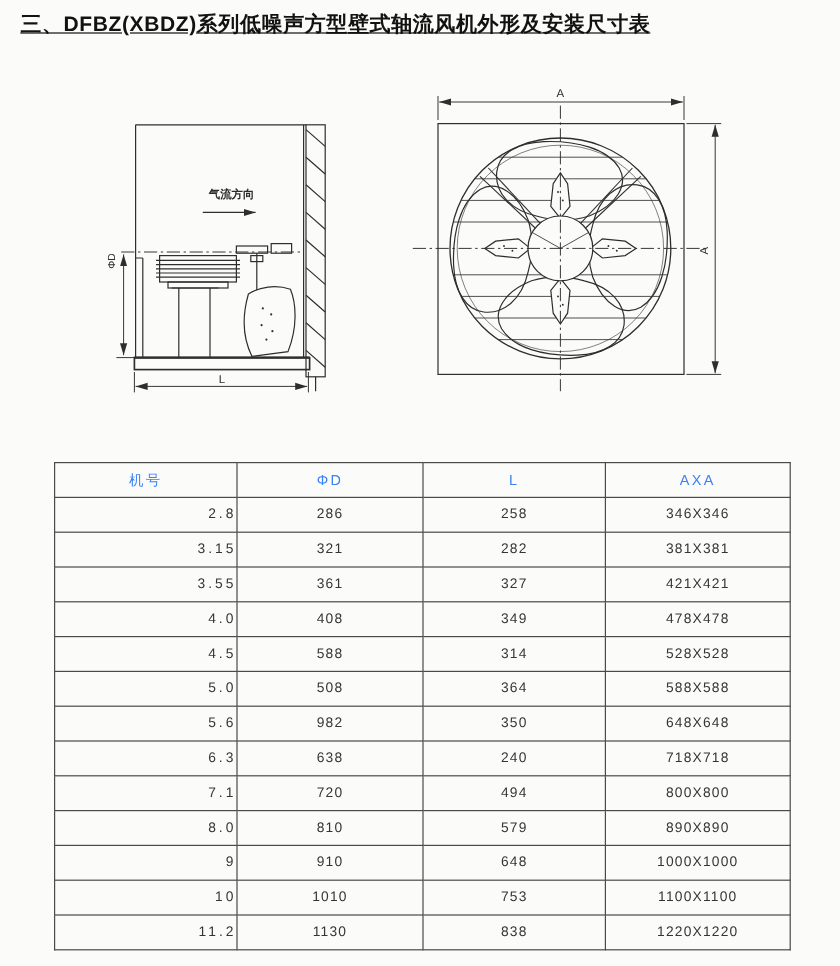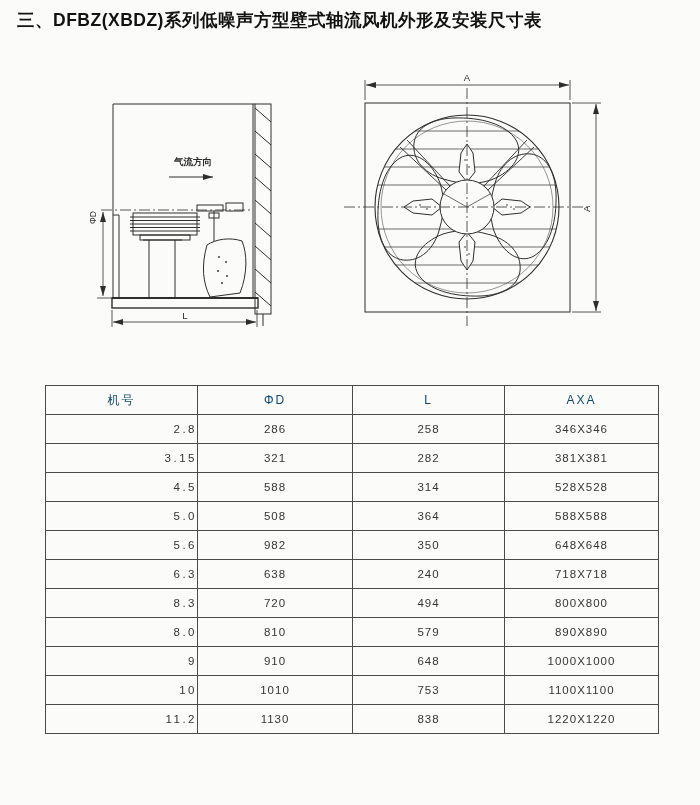--- a/index.html
+++ b/index.html
@@ -8,38 +8,38 @@
     background:#fbfbf9;
     font-family:"Liberation Sans","DejaVu Sans",sans-serif;
     color:#222;
     position:relative;
     overflow:hidden;
   }
   .page{position:absolute;inset:0;}
   .title{
     position:absolute;left:17px;top:8px;
     font-size:17.5px;font-weight:700;color:#121212;
-    letter-spacing:0.5px;white-space:nowrap;margin:0;
+    letter-spacing:0.5px;white-space:nowrap;margin:0;text-decoration:underline;
   }
   .svg-wrap{position:absolute;}
   #side-view{left:85px;top:76px;}
   #front-view{left:338px;top:52px;}
   svg text{font-family:"Liberation Sans","DejaVu Sans",sans-serif;fill:#2b2b2b;}
   table.dims{
     position:absolute;left:45px;top:385px;
     width:613px;border-collapse:collapse;table-layout:fixed;
     border:1.6px solid #3b3b3b;
   }
   table.dims td,table.dims th{
     border:1px solid #4a4a4a;
     height:28px;padding:0;text-align:center;vertical-align:middle;
     font-size:11.5px;font-weight:400;color:#353535;
     letter-spacing:1px;
   }
-  table.dims th{font-size:12px;letter-spacing:2px;color:#0c4a6e;}
+  table.dims th{font-size:12px;letter-spacing:2px;color:#3b82f6;}
   table.dims td.c0{letter-spacing:2.5px;text-align:right;}
 </style>
 </head>
 <body>
 
 <div class="page">
 
   <h1 class="title">三、DFBZ(XBDZ)系列低噪声方型壁式轴流风机外形及安装尺寸表</h1>
 
   <svg id="side-view" class="svg-wrap" width="205" height="260" viewBox="0 0 205 260">
@@ -235,20 +235,32 @@
         <td>258</td>
         <td>346X346</td>
       </tr>
       <tr>
         <td class="c0">3.15</td>
         <td>321</td>
         <td>282</td>
         <td>381X381</td>
       </tr>
       <tr>
+        <td class="c0">3.55</td>
+        <td>361</td>
+        <td>327</td>
+        <td>421X421</td>
+      </tr>
+      <tr>
+        <td class="c0">4.0</td>
+        <td>408</td>
+        <td>349</td>
+        <td>478X478</td>
+      </tr>
+      <tr>
         <td class="c0">4.5</td>
         <td>588</td>
         <td>314</td>
         <td>528X528</td>
       </tr>
       <tr>
         <td class="c0">5.0</td>
         <td>508</td>
         <td>364</td>
         <td>588X588</td>
@@ -259,21 +271,21 @@
         <td>350</td>
         <td>648X648</td>
       </tr>
       <tr>
         <td class="c0">6.3</td>
         <td>638</td>
         <td>240</td>
         <td>718X718</td>
       </tr>
       <tr>
-        <td class="c0">8.3</td>
+        <td class="c0">7.1</td>
         <td>720</td>
         <td>494</td>
         <td>800X800</td>
       </tr>
       <tr>
         <td class="c0">8.0</td>
         <td>810</td>
         <td>579</td>
         <td>890X890</td>
       </tr>

